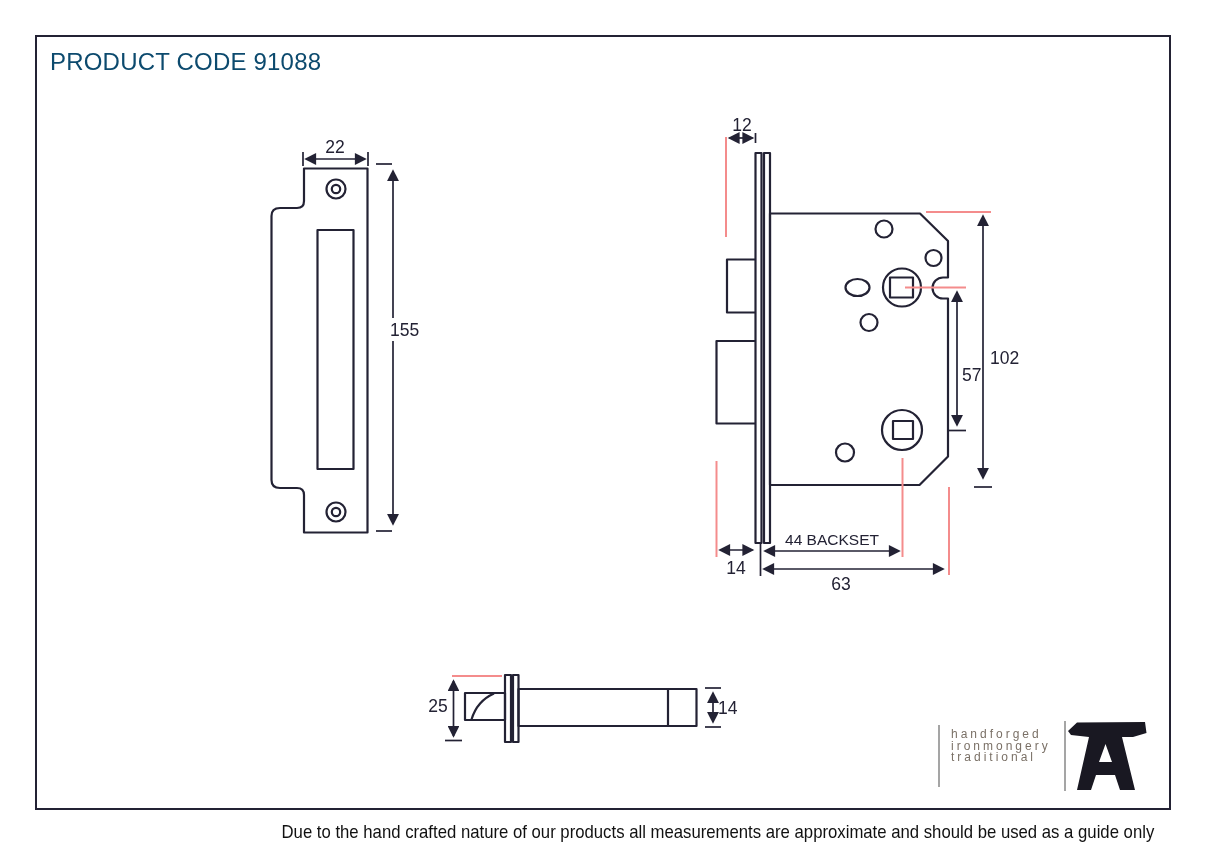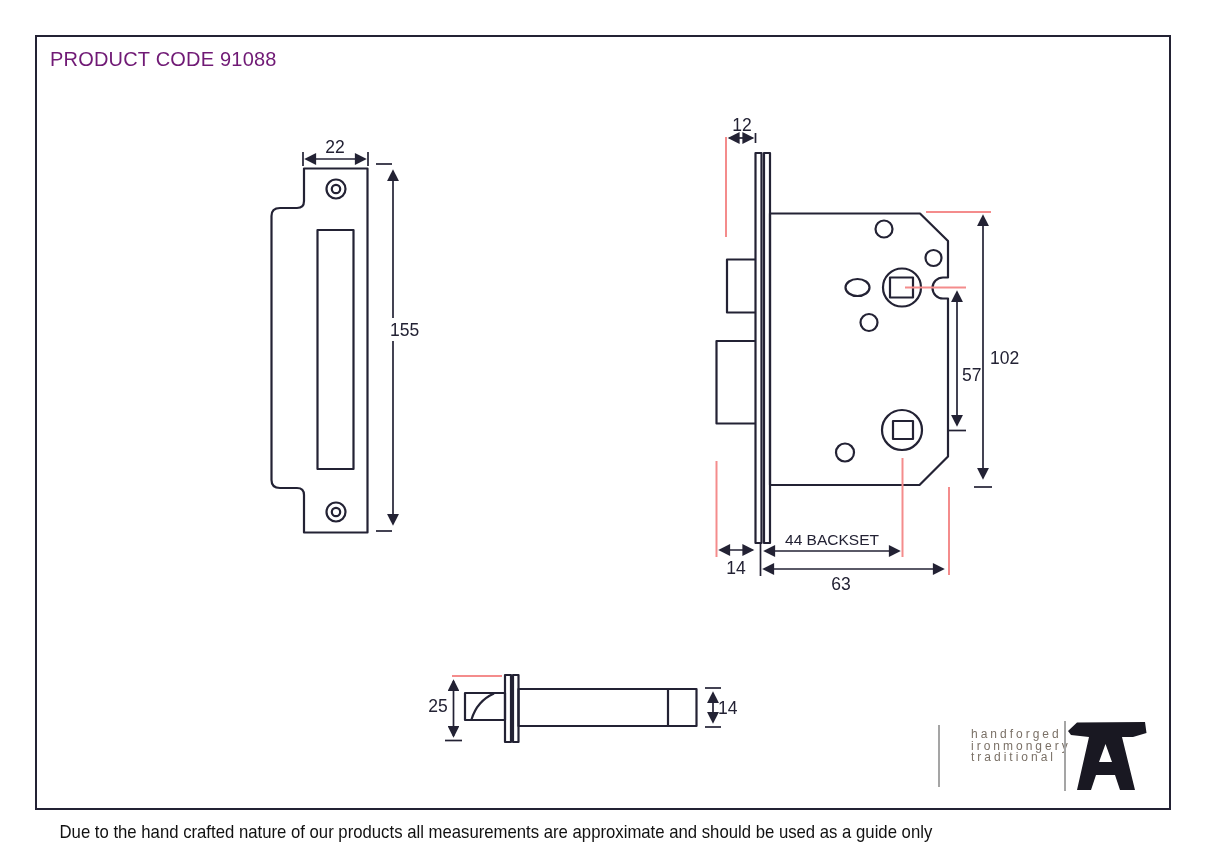--- a/index.html
+++ b/index.html
@@ -1,33 +1,33 @@
 <!DOCTYPE html>
 <html><head>
 <meta charset="utf-8">
 <style>
   html,body{margin:0;padding:0;background:#ffffff;}
   .canvas{position:relative;width:1214px;height:859px;background:#ffffff;overflow:hidden;
           font-family:"Liberation Sans",sans-serif;color:#232234;}
   .border-frame{position:absolute;left:35px;top:35px;width:1136px;height:775px;
                 border:2.5px solid #232234;box-sizing:border-box;}
-  .product-code{position:absolute;left:50px;top:48px;font-size:20px;letter-spacing:0.2px;
-                color:#701a75;}
+  .product-code{position:absolute;left:50px;top:48px;font-size:24px;letter-spacing:0.2px;
+                color:#0c4a6e;}
   svg.drawing{position:absolute;left:0;top:0;}
   svg.drawing text{font-family:"Liberation Sans",sans-serif;fill:#232234;}
   .dimtext{font-size:17.5px;}
   .dimtext-small{font-size:15.5px;}
   .logo{position:absolute;left:930px;top:716px;width:250px;height:84px;}
   .logo-bar{position:absolute;width:2px;background:#a5a5a5;}
   .logo-bar.b1{left:8px;top:9px;height:62px;}
   .logo-bar.b2{left:134px;top:5px;height:70px;}
   .logo-text{position:absolute;left:21px;top:13px;font-size:12px;line-height:11.6px;
-             letter-spacing:3px;color:#7a7066;white-space:nowrap;margin-left:20px;}
+             letter-spacing:3px;color:#7a7066;white-space:nowrap;}
   .anvil-box{position:absolute;left:137px;top:3px;}
-  .disclaimer-wrap{position:absolute;left:0;top:821px;width:1214px;text-align:left;}
+  .disclaimer-wrap{position:absolute;left:0;top:821px;width:1214px;text-align:right;}
   .disclaimer-wrap .condensed{display:inline-block;transform:scaleX(0.88);
              transform-origin:center;font-size:19px;color:#111;white-space:nowrap;}
 </style>
 </head>
 <body>
 
 <div class="canvas">
 
   <div class="border-frame"></div>
 

